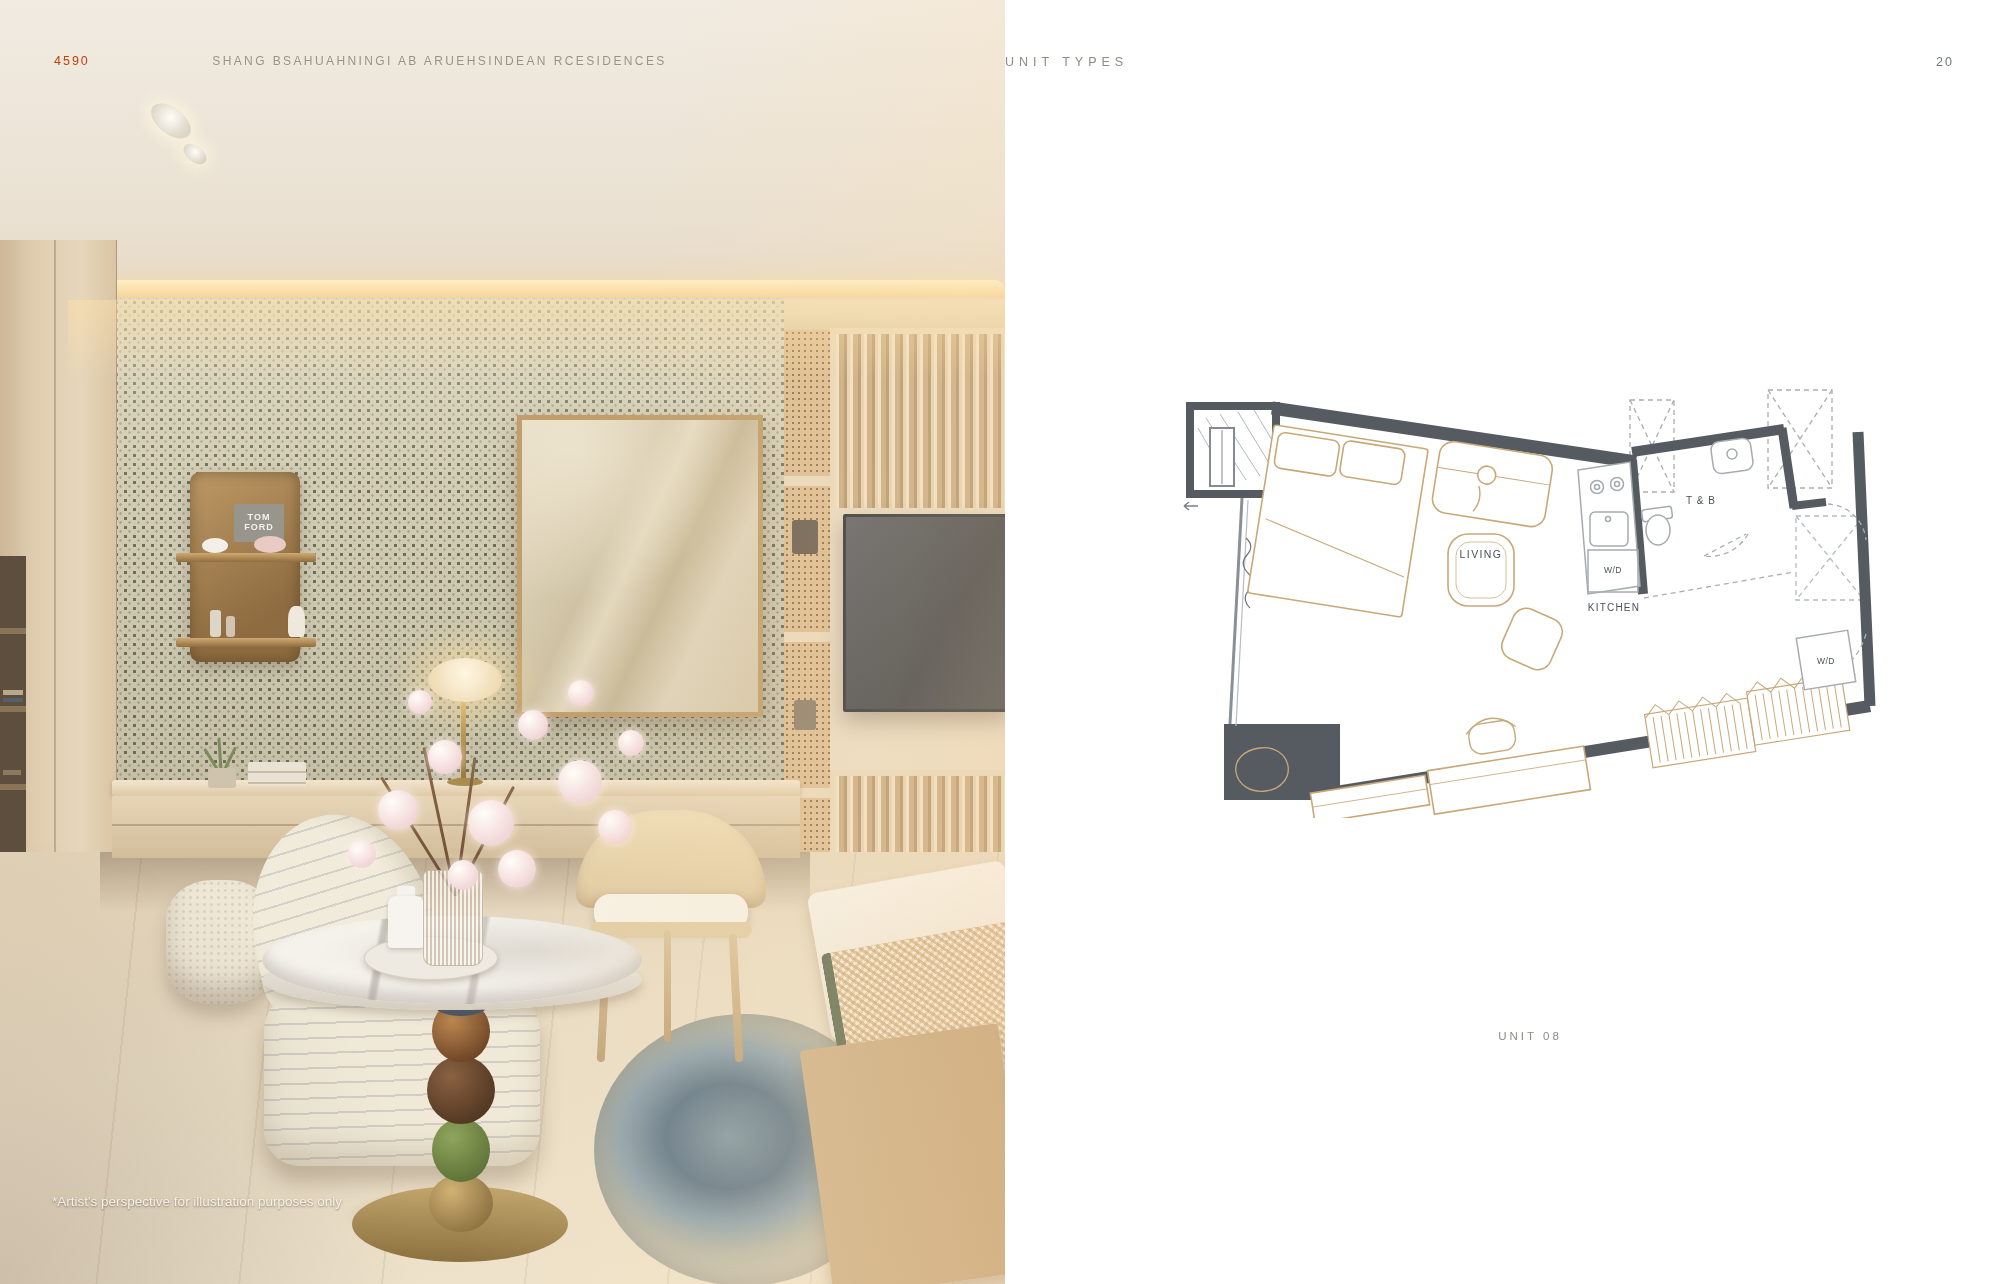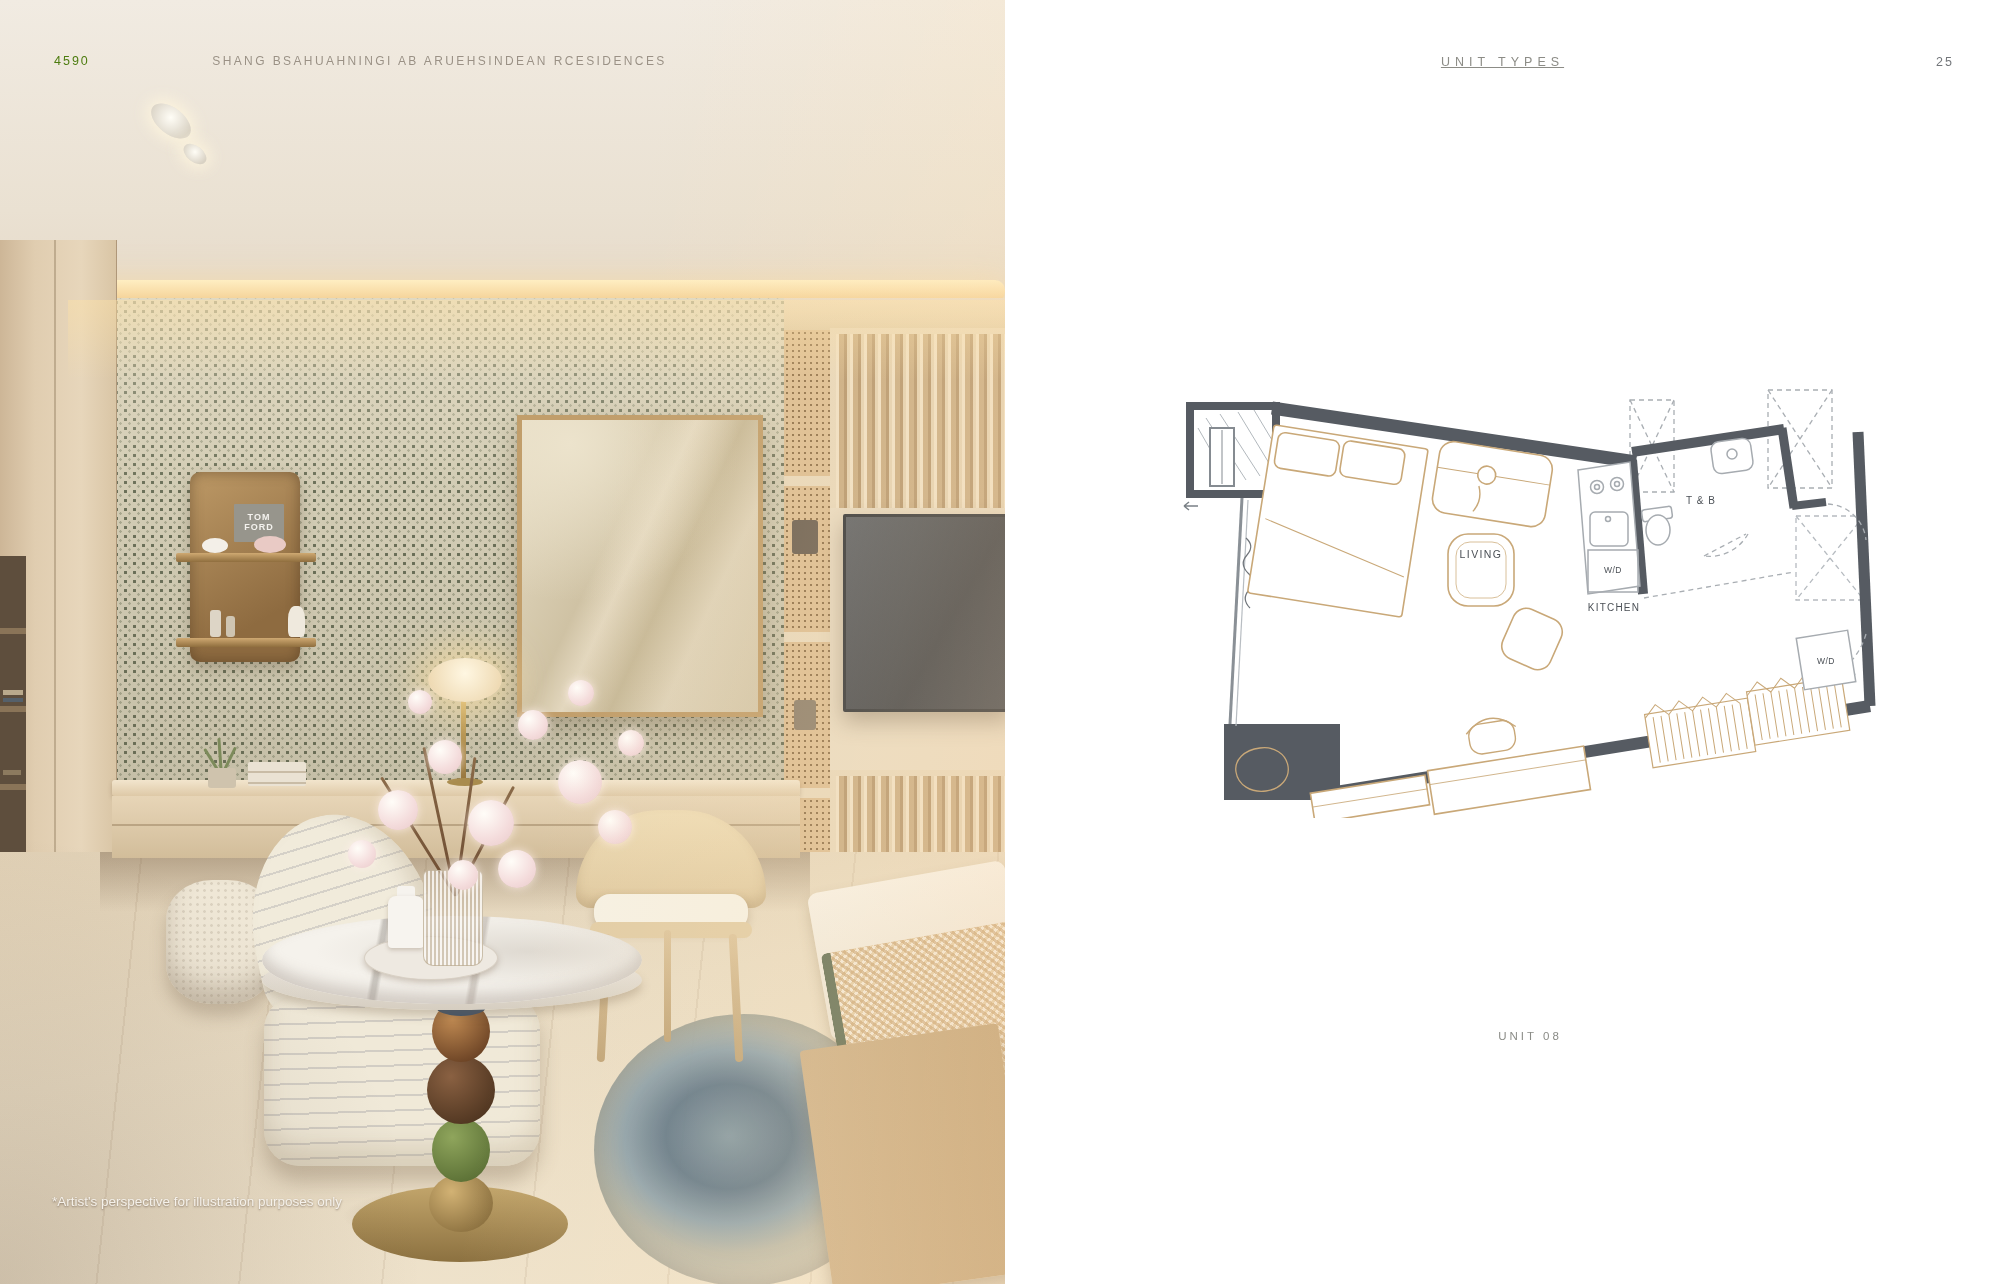--- a/index.html
+++ b/index.html
@@ -159,27 +159,27 @@
   .bloom:nth-of-type(9){left:250px;top:10px;width:26px;height:26px;}
   .bloom:nth-of-type(10){left:90px;top:20px;width:24px;height:24px;}
   .bloom:nth-of-type(11){left:130px;top:190px;width:30px;height:30px;}
   .bloom:nth-of-type(12){left:300px;top:60px;width:26px;height:26px;}
 
   .photo-glow{left:0;top:0;width:1005px;height:1284px;pointer-events:none;
       background:linear-gradient(100deg,rgba(255,238,210,0) 55%,rgba(255,226,178,.22) 82%,rgba(255,216,166,.32) 100%),
         radial-gradient(60% 50% at 0% 100%,rgba(60,40,25,.18),rgba(60,40,25,0) 70%);}
 
   .footnote{left:52px;top:1194px;font-size:13.5px;color:#f5f1ea;text-shadow:0 1px 2px rgba(60,40,30,.5);}
-  .pagenum-left{left:54px;top:54px;font-size:12.5px;letter-spacing:2px;color:#4d7c0f;}
+  .pagenum-left{left:54px;top:54px;font-size:12.5px;letter-spacing:2px;color:#c2410c;}
   .ghost-title{left:0;top:54px;width:879px;text-align:center;font-size:12px;letter-spacing:2.4px;
       color:rgba(150,140,128,.95);text-shadow:0 0 2px rgba(255,255,255,.35);}
 
   
   .rpage{position:absolute;left:1005px;top:0;width:995px;height:1284px;background:#ffffff;}
-  .rp-header{left:1005px;top:55px;width:995px;text-align:center;font-size:12.5px;letter-spacing:5px;color:#8c8c86;text-decoration:underline;}
+  .rp-header{left:1005px;top:55px;width:995px;text-align:left;font-size:12.5px;letter-spacing:5px;color:#8c8c86;}
   .rp-pagenum{left:1936px;top:55px;font-size:12.5px;letter-spacing:2px;color:#73767a;}
   .caption{left:1180px;width:700px;text-align:center;color:#5a5e61;font-size:15.5px;letter-spacing:3.2px;}
   .caption1{top:962px;}
   .caption2{top:990px;}
   .unit-label{left:1180px;top:1030px;width:700px;text-align:center;font-size:11.5px;letter-spacing:3px;color:#8b8c87;}
   .plan-svg{position:absolute;left:1180px;top:388px;width:700px;height:430px;}
   .plan-label{font-family:"Liberation Sans",sans-serif;fill:#4b5056;}
 </style>
 </head>
 <body>
@@ -291,21 +291,21 @@
 
     <div class="abs photo-glow"></div>
 
     <div class="abs pagenum-left">4590</div>
     <div class="abs ghost-title">SHANG BSAHUAHNINGI AB ARUEHSINDEAN RCESIDENCES</div>
     <div class="abs footnote">*Artist's perspective for illustration purposes only</div>
   </div>
 
   <div class="rpage"></div>
   <div class="abs rp-header">UNIT TYPES</div>
-  <div class="abs rp-pagenum">25</div>
+  <div class="abs rp-pagenum">20</div>
 
   <svg class="plan-svg" viewBox="0 0 700 430" xmlns="http://www.w3.org/2000/svg">
 
     <g stroke="#a9aeb3" stroke-width="1.3" fill="none" stroke-dasharray="5 4">
       <rect x="450" y="12" width="44" height="92"></rect>
       <path d="M450 12 L494 104 M494 12 L450 104"></path>
       <rect x="588" y="2" width="64" height="98"></rect>
       <path d="M588 2 L652 100 M652 2 L588 100"></path>
       <rect x="616" y="128" width="68" height="84" stroke="#b6bbc0"></rect>
       <path d="M616 128 L684 212 M684 128 L616 212" stroke="#b6bbc0"></path>

